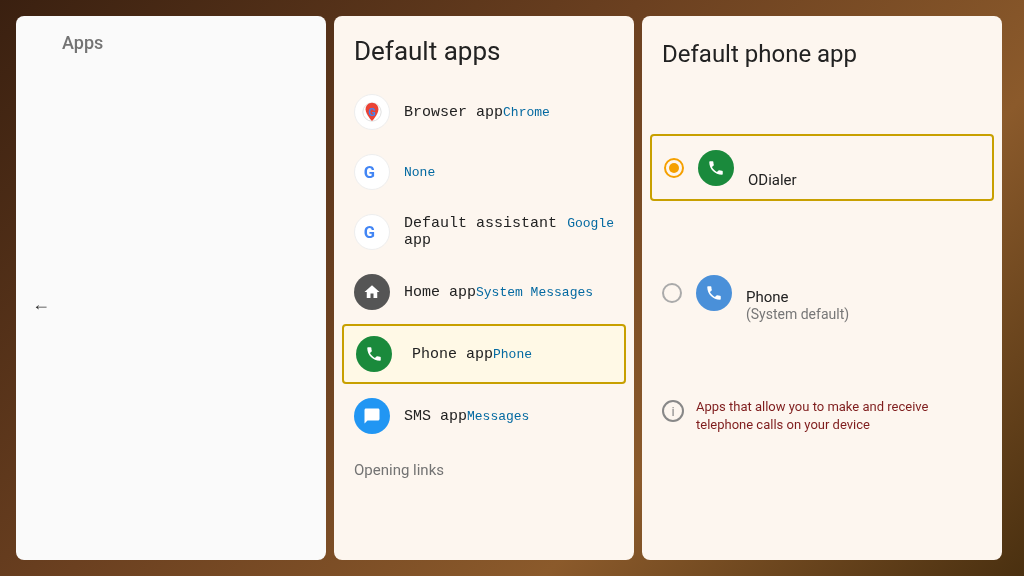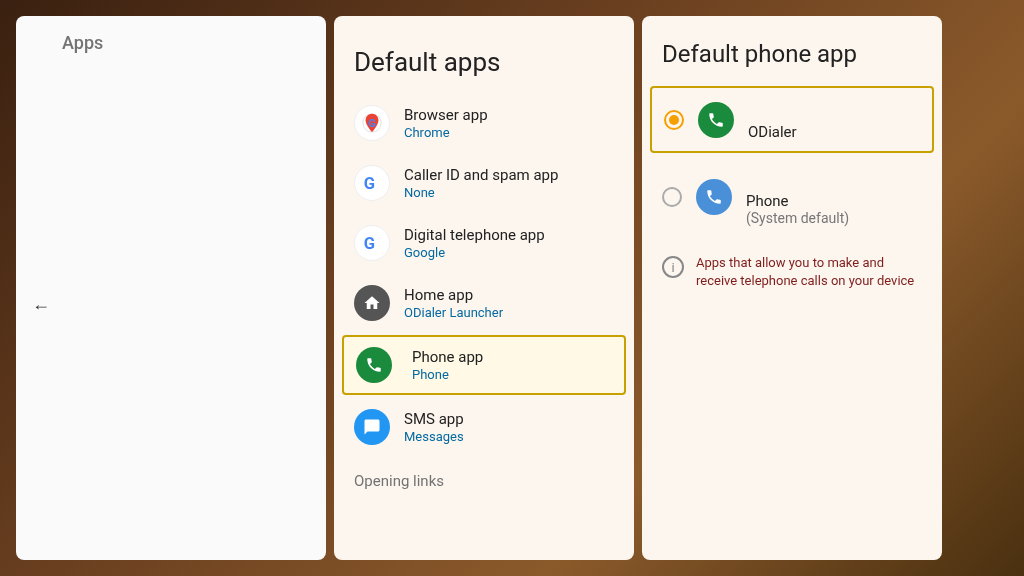--- a/index.html
+++ b/index.html
@@ -73,21 +73,21 @@
     }
 
     
     .panel-middle {
       width: 300px;
       height: 544px;
       background: #fdf6ef;
     }
 
     .panel-middle .panel-header {
-      padding: 31px 20px 16px;
+      padding: 20px 20px 16px;
     }
 
     .panel-middle .panel-title {
       font-size: 26px;
       font-weight: 400;
       color: #222;
     }
 
     .default-app-item {
       display: flex;
@@ -138,40 +138,42 @@
     }
 
     .app-icon-home {
       background: #555;
       color: #fff;
       font-size: 16px;
     }
 
     .app-text-group {
       display: flex;
-      flex-direction: column;
+      flex-direction: row;
+      font-family: Liberation Mono, monospace;
     }
 
     .app-name {
       font-size: 15px;
       color: #222;
       font-weight: 400;
     }
 
     .app-value {
       font-size: 13px;
       color: #0369a1;
       margin-top: 1px;
     }
 
     
     .panel-right {
-      width: 300px;
+      width: 360px;
       height: 544px;
       background: #fdf6ef;
+      gap: 48px;
     }
 
     .panel-right .panel-header {
       padding: 24px 20px 16px;
     }
 
     .panel-right .panel-title {
       font-size: 24px;
       font-weight: 400;
       color: #222;
@@ -323,46 +325,45 @@
       </div>
     </div>
 
     <div class="default-app-item">
       <div class="app-icon-circle app-icon-g">
         <svg width="22" height="22" viewBox="0 0 24 24">
             <text x="3" y="18" font-size="18" font-weight="bold" fill="#4285F4">G</text>
           </svg>
       </div>
       <div class="app-text-group">
-        <span class="app-name">Caller ID and spam app</span>
         <span class="app-value">None</span>
       </div>
     </div>
 
     <div class="default-app-item">
       <div class="app-icon-circle app-icon-g">
         <svg width="22" height="22" viewBox="0 0 24 24">
             <text x="3" y="18" font-size="18" font-weight="bold" fill="#4285F4">G</text>
           </svg>
       </div>
       <div class="app-text-group">
-        <span class="app-name">Digital telephone app</span>
+        <span class="app-name">Default assistant app</span>
         <span class="app-value">Google</span>
       </div>
     </div>
 
     <div class="default-app-item">
       <div class="app-icon-circle app-icon-home">
         <svg width="18" height="18" viewBox="0 0 24 24" fill="white">
             <path d="M10 20v-6h4v6h5v-8h3L12 3 2 12h3v8z"></path>
           </svg>
       </div>
       <div class="app-text-group">
         <span class="app-name">Home app</span>
-        <span class="app-value">ODialer Launcher</span>
+        <span class="app-value">System Messages</span>
       </div>
     </div>
 
     <div class="default-app-item highlighted">
       <div class="app-icon-circle app-icon-phone">
         <svg width="18" height="18" viewBox="0 0 24 24" fill="white">
             <path d="M6.6 10.8c1.4 2.8 3.8 5.1 6.6 6.6l2.2-2.2c.3-.3.7-.4 1-.2 1.1.4 2.3.6 3.6.6.6 0 1 .4 1 1V20c0 .6-.4 1-1 1-9.4 0-17-7.6-17-17 0-.6.4-1 1-1h3.5c.6 0 1 .4 1 1 0 1.3.2 2.5.6 3.6.1.3 0 .7-.2 1L6.6 10.8z"></path>
           </svg>
       </div>
       <div class="app-text-group">

